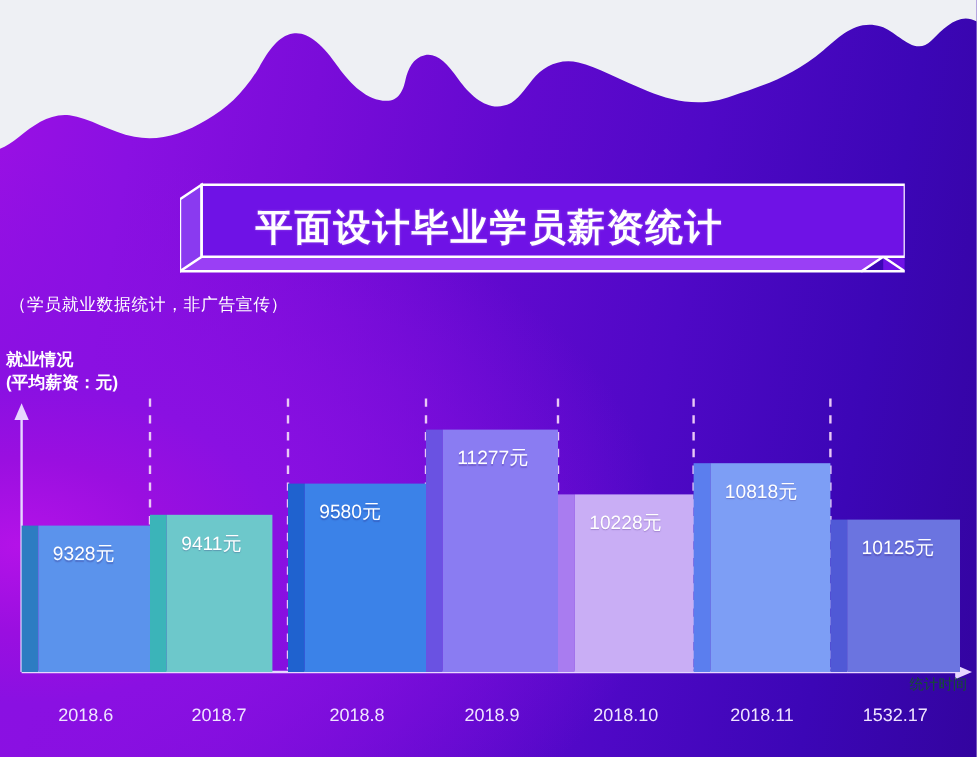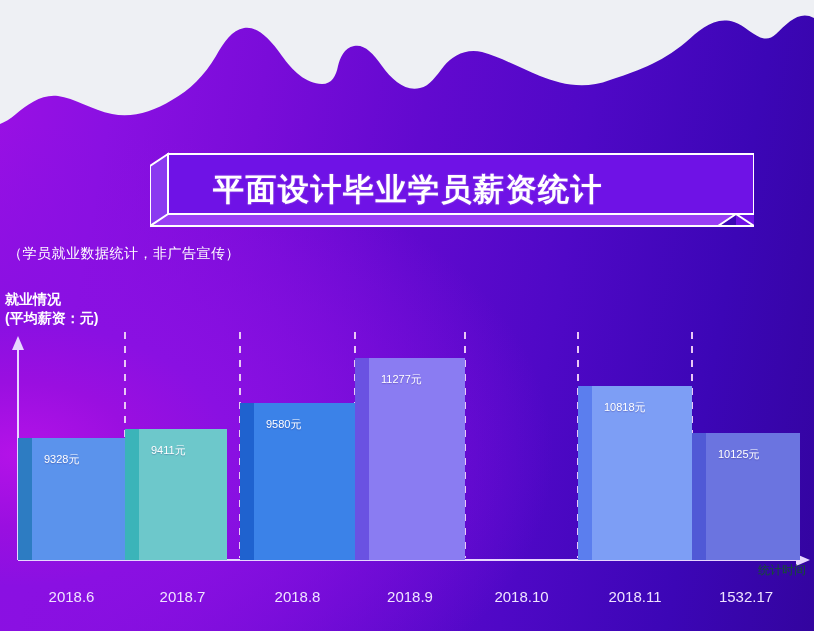--- a/index.html
+++ b/index.html
@@ -49,21 +49,21 @@
   .axis-svg{position:absolute;left:0;top:0;width:814px;height:240px;}
   .bars{position:absolute;left:0;top:0;width:814px;height:230px;}
   .bar{
     position:absolute;bottom:0;
     box-sizing:border-box;
   }
   .bar .edge{position:absolute;left:0;top:0;bottom:0;width:14px;}
   .bar .body{position:absolute;left:14px;right:0;top:0;bottom:0;}
   .bar .val{
     position:absolute;left:26px;top:14px;
-    color:#ffffff;font-size:11px;white-space:nowrap;
+    color:#ffffff;font-size:16px;white-space:nowrap;
     text-shadow:0 1px 1px rgba(40,0,90,.25);
   }
   
   .ticks{position:absolute;left:0;top:588px;width:814px;height:26px;}
   .tick{
     position:absolute;top:0;text-align:center;
     color:#efe4ff;font-size:15px;
   }
 </style>
 </head>
@@ -135,20 +135,25 @@
         <div class="bar" style="left: 240px; width: 115px; height: 157px;">
           <div class="edge" style="background: rgb(31, 98, 207);"></div>
           <div class="body" style="background: rgb(59, 130, 232);"></div>
           <div class="val">9580元</div>
         </div>
         <div class="bar" style="left: 355px; width: 110px; height: 202px;">
           <div class="edge" style="background: rgb(106, 82, 226);"></div>
           <div class="body" style="background: rgb(138, 124, 242);"></div>
           <div class="val">11277元</div>
         </div>
+        <div class="bar" style="left: 465px; width: 113px; height: 148px;">
+          <div class="edge" style="background: rgb(169, 124, 240);"></div>
+          <div class="body" style="background: rgb(201, 174, 245);"></div>
+          <div class="val">10228元</div>
+        </div>
         <div class="bar" style="left: 578px; width: 114px; height: 174px;">
           <div class="edge" style="background: rgb(91, 126, 238);"></div>
           <div class="body" style="background: rgb(125, 158, 245);"></div>
           <div class="val">10818元</div>
         </div>
         <div class="bar" style="left: 692px; width: 108px; height: 127px;">
           <div class="edge" style="background: rgb(80, 89, 214);"></div>
           <div class="body" style="background: rgb(107, 116, 224);"></div>
           <div class="val">10125元</div>
         </div>

